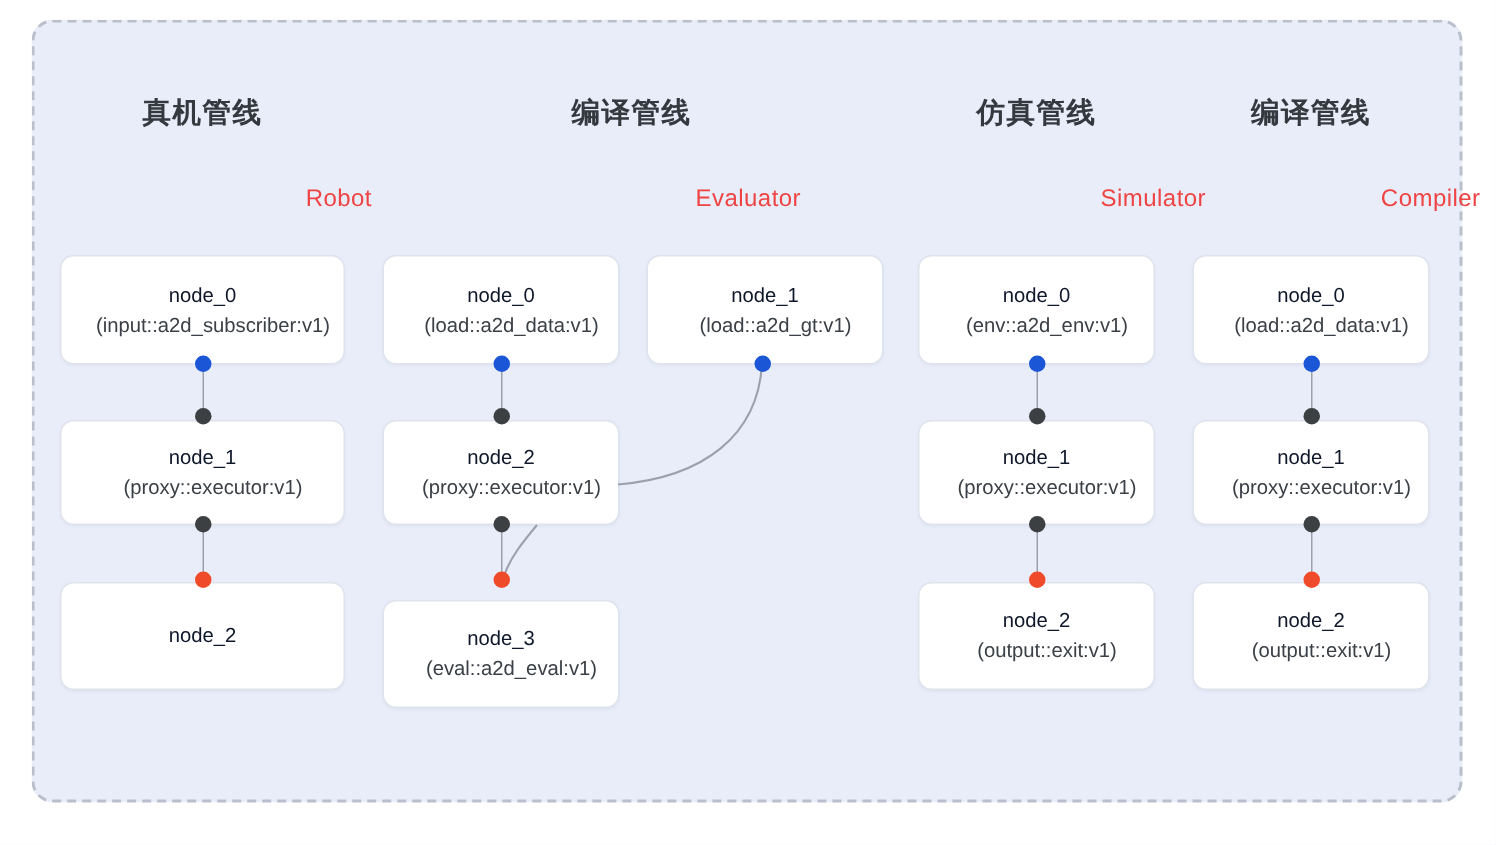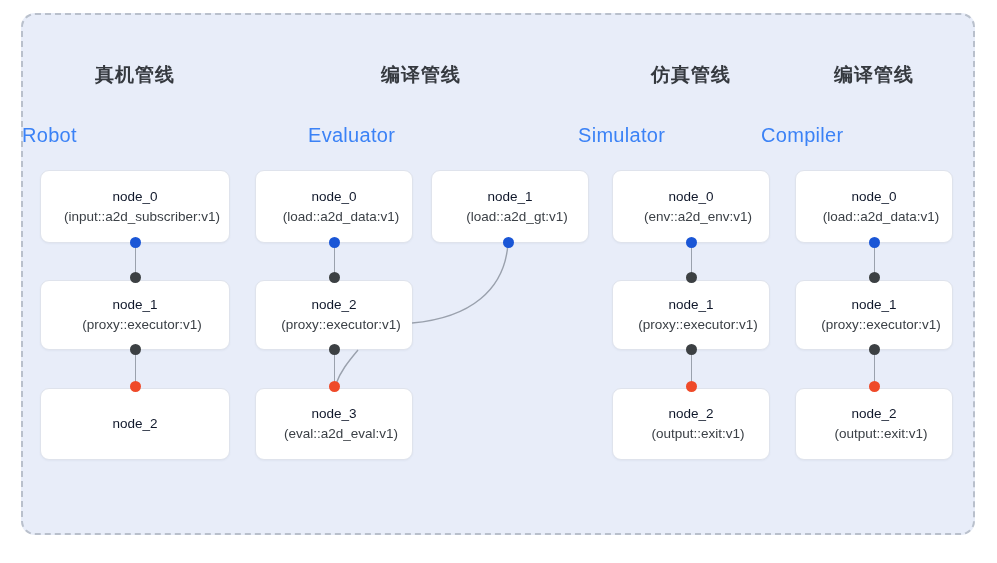--- a/index.html
+++ b/index.html
@@ -46,24 +46,24 @@
     top: 62px;
     font-size: 19px;
     font-weight: bold;
     color: #35393f;
     letter-spacing: 1px;
   }
 
   .col-subtitle {
     position: absolute;
     width: 100%;
-    text-align: left;
+    text-align: right;
     top: 124px;
-    font-size: 20px;
-    color: #3b82f6;
+    font-size: 16px;
+    color: #ef4444;
     letter-spacing: 0.3px;
   }
 
   
   .node {
     position: absolute;
     box-sizing: border-box;
     background: #ffffff;
     border: 1px solid #dfe3ec;
     border-radius: 9px;
@@ -174,21 +174,21 @@
   <div class="dot dot-blue" style="left:503px; top:237px;"></div>
 
   <div class="node" style="left:255px; top:280px; width:158px; height:70px;">
     <div class="node-id">node_2</div>
     <div class="node-type">(proxy::executor:v1)</div>
   </div>
   <div class="dot dot-black" style="left:329px; top:344px;"></div>
   <div class="edge" style="left:333.8px; top:349px; height:36px;"></div>
   <div class="dot dot-red" style="left:329px; top:381px;"></div>
 
-  <div class="node" style="left:255px; top:388px; width:158px; height:72px;">
+  <div class="node" style="left:255px; top:400px; width:158px; height:72px;">
     <div class="node-id">node_3</div>
     <div class="node-type">(eval::a2d_eval:v1)</div>
   </div>
 
   <div class="column" style="left:578px; width:226px;">
     <div class="col-title">仿真管线</div>
     <div class="col-subtitle">Simulator</div>
   </div>
 
   <div class="node" style="left:612px; top:170px; width:158px; height:73px;">

